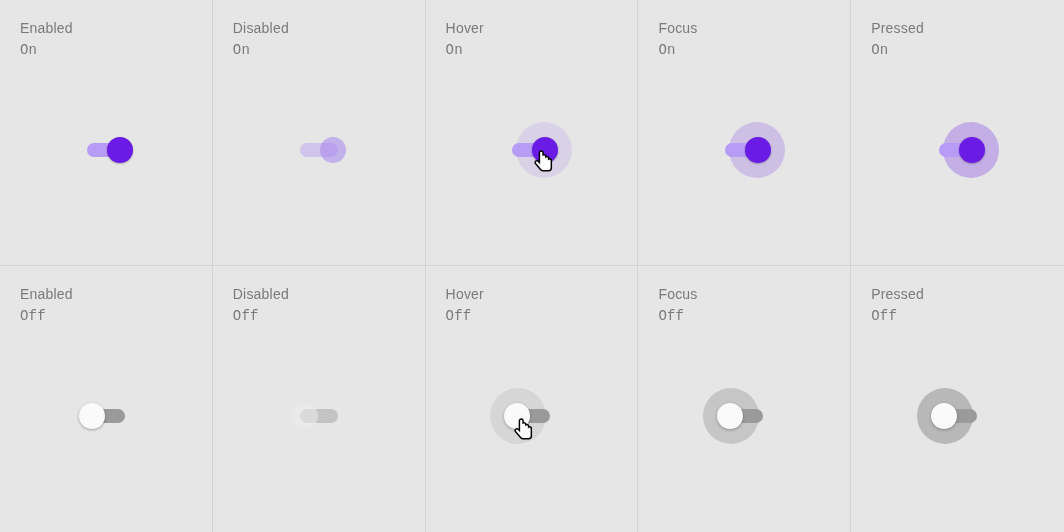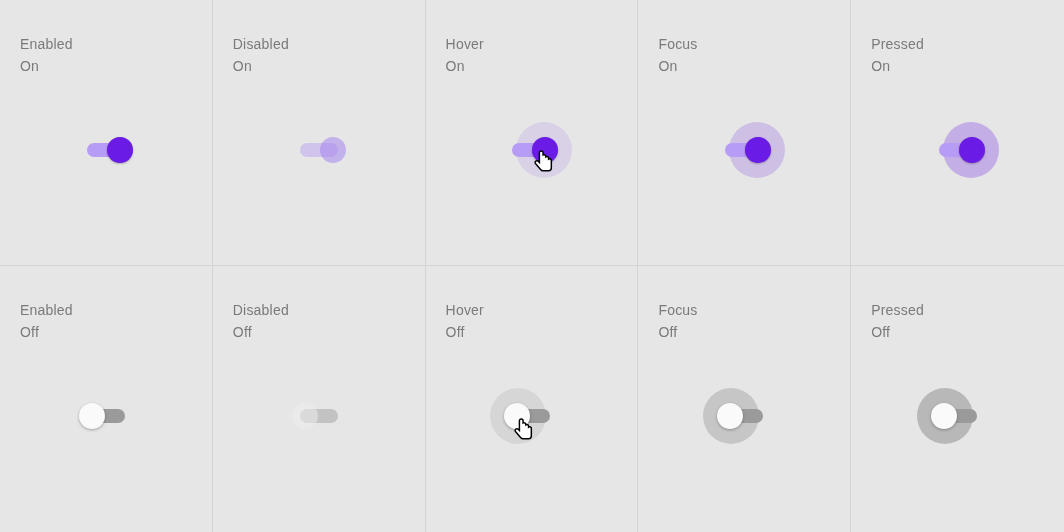--- a/index.html
+++ b/index.html
@@ -19,22 +19,22 @@
     }
     .cell {
       border-right: 1px solid #d4d4d4;
       border-bottom: 1px solid #d4d4d4;
       padding: 18px 20px;
       position: relative;
     }
     .cell:nth-child(5n) { border-right: none; }
     .cell:nth-child(n+6) { border-bottom: none; }
     .labels { line-height: 1.55; letter-spacing: 0.2px; }
-    .labels .state { display: block; margin-top: 16px; }
-    .labels .value { display: block; }
+    .labels .state { display: block; }
+    .labels .value { display: block; font-family: Liberation Mono, monospace; }
 
     .switch-area {
       position: absolute;
       left: 0; right: 0;
       top: 120px;
       display: flex;
       justify-content: center;
       align-items: center;
       height: 60px;
     }

